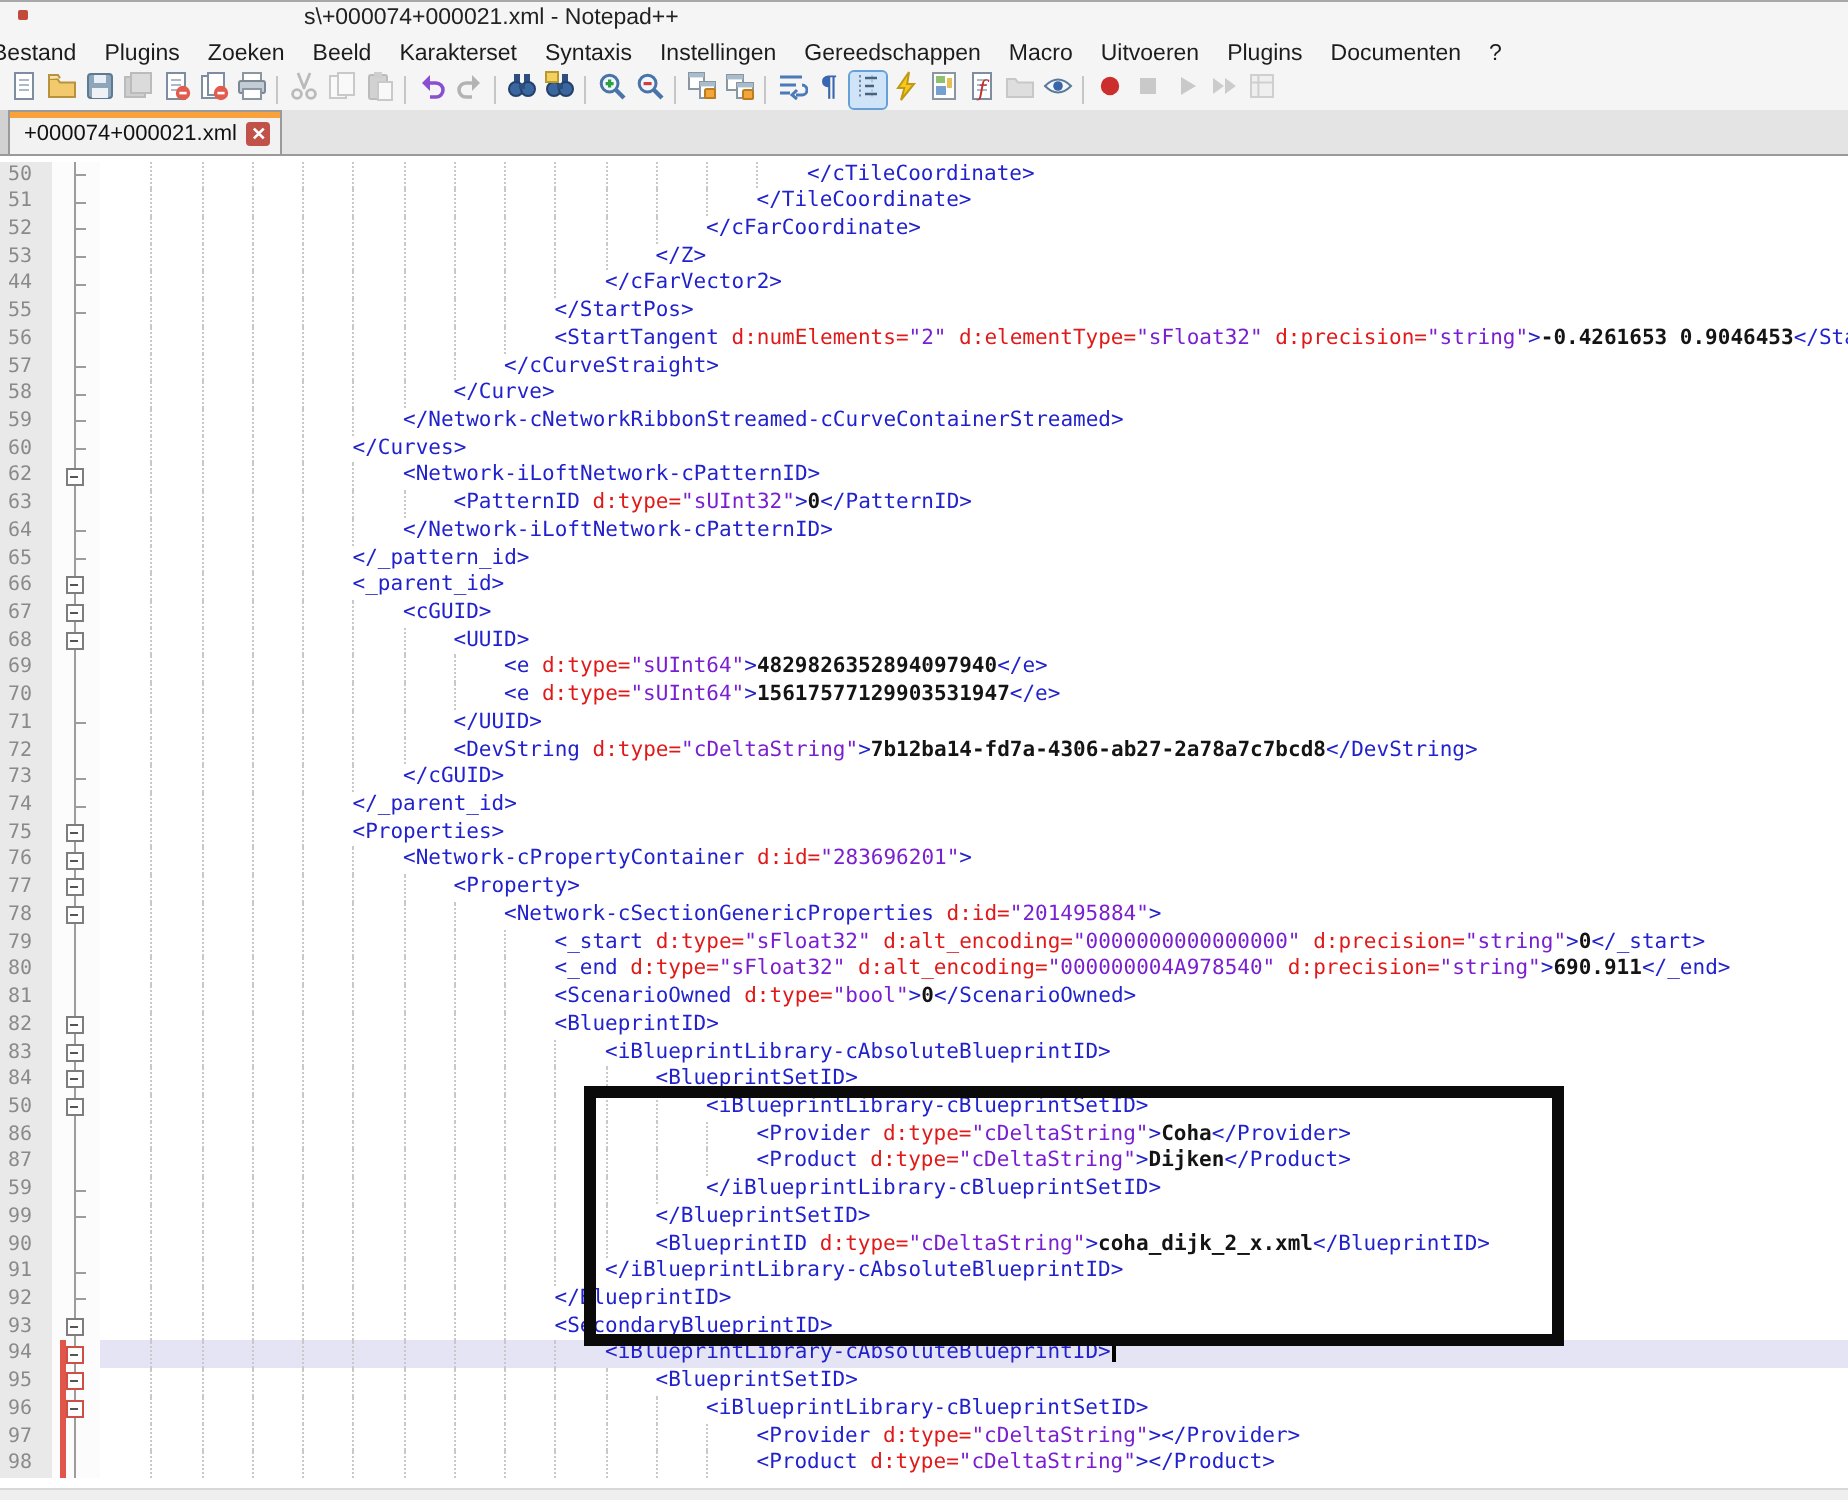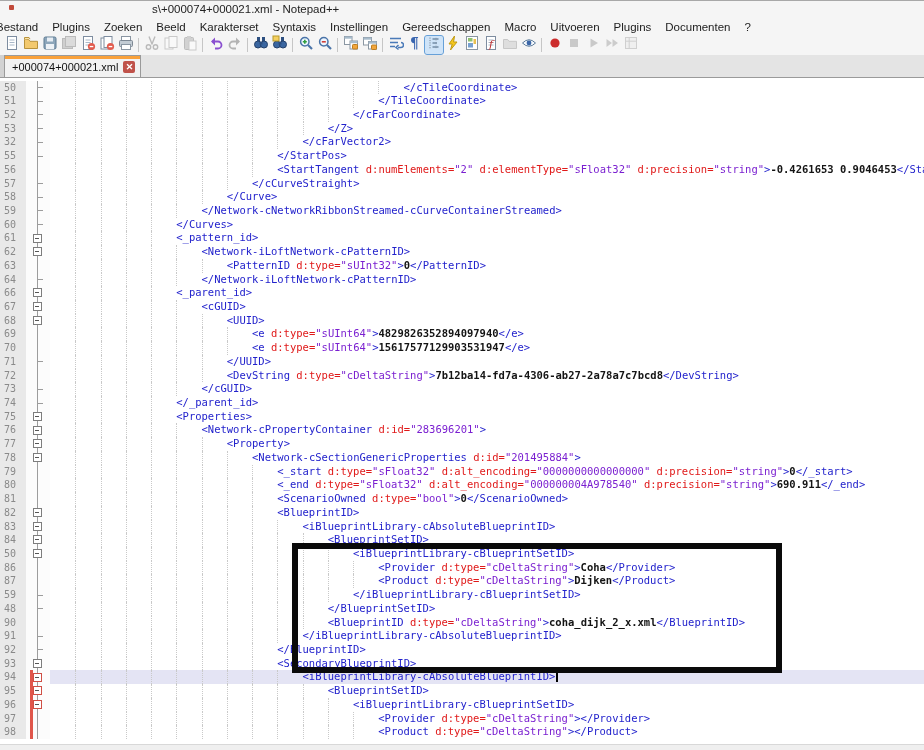--- a/index.html
+++ b/index.html
@@ -340,21 +340,21 @@
       </div>
       <div class="row">
         <div class="lnum">53</div>
         <div class="fold">
           <span class="vline"></span>
           <span class="tick"></span>
         </div>
         <div class="code"><span class="guide" style="left: 25.25px;"></span><span class="guide" style="left: 50.5px;"></span><span class="guide" style="left: 75.75px;"></span><span class="guide" style="left: 101px;"></span><span class="guide" style="left: 126.25px;"></span><span class="guide" style="left: 151.5px;"></span><span class="guide" style="left: 176.75px;"></span><span class="guide" style="left: 202px;"></span><span class="guide" style="left: 227.25px;"></span><span class="guide" style="left: 252.5px;"></span><span class="codewrap" style="padding-left: 277.75px;"><span class="tk-t">&lt;/Z&gt;</span></span></div>
       </div>
       <div class="row">
-        <div class="lnum">32</div>
+        <div class="lnum">44</div>
         <div class="fold">
           <span class="vline"></span>
           <span class="tick"></span>
         </div>
         <div class="code"><span class="guide" style="left: 25.25px;"></span><span class="guide" style="left: 50.5px;"></span><span class="guide" style="left: 75.75px;"></span><span class="guide" style="left: 101px;"></span><span class="guide" style="left: 126.25px;"></span><span class="guide" style="left: 151.5px;"></span><span class="guide" style="left: 176.75px;"></span><span class="guide" style="left: 202px;"></span><span class="guide" style="left: 227.25px;"></span><span class="codewrap" style="padding-left: 252.5px;"><span class="tk-t">&lt;/cFarVector2&gt;</span></span></div>
       </div>
       <div class="row">
         <div class="lnum">55</div>
         <div class="fold">
           <span class="vline"></span>
@@ -395,28 +395,20 @@
       </div>
       <div class="row">
         <div class="lnum">60</div>
         <div class="fold">
           <span class="vline"></span>
           <span class="tick"></span>
         </div>
         <div class="code"><span class="guide" style="left: 25.25px;"></span><span class="guide" style="left: 50.5px;"></span><span class="guide" style="left: 75.75px;"></span><span class="guide" style="left: 101px;"></span><span class="codewrap" style="padding-left: 126.25px;"><span class="tk-t">&lt;/Curves&gt;</span></span></div>
       </div>
       <div class="row">
-        <div class="lnum">61</div>
-        <div class="fold">
-          <span class="vline"></span>
-          <span class="fbox"></span>
-        </div>
-        <div class="code"><span class="guide" style="left: 25.25px;"></span><span class="guide" style="left: 50.5px;"></span><span class="guide" style="left: 75.75px;"></span><span class="guide" style="left: 101px;"></span><span class="codewrap" style="padding-left: 126.25px;"><span class="tk-t">&lt;_pattern_id&gt;</span></span></div>
-      </div>
-      <div class="row">
         <div class="lnum">62</div>
         <div class="fold">
           <span class="vline"></span>
           <span class="fbox"></span>
         </div>
         <div class="code"><span class="guide" style="left: 25.25px;"></span><span class="guide" style="left: 50.5px;"></span><span class="guide" style="left: 75.75px;"></span><span class="guide" style="left: 101px;"></span><span class="guide" style="left: 126.25px;"></span><span class="codewrap" style="padding-left: 151.5px;"><span class="tk-t">&lt;Network-iLoftNetwork-cPatternID&gt;</span></span></div>
       </div>
       <div class="row">
         <div class="lnum">63</div>
         <div class="fold">
@@ -426,20 +418,28 @@
       </div>
       <div class="row">
         <div class="lnum">64</div>
         <div class="fold">
           <span class="vline"></span>
           <span class="tick"></span>
         </div>
         <div class="code"><span class="guide" style="left: 25.25px;"></span><span class="guide" style="left: 50.5px;"></span><span class="guide" style="left: 75.75px;"></span><span class="guide" style="left: 101px;"></span><span class="guide" style="left: 126.25px;"></span><span class="codewrap" style="padding-left: 151.5px;"><span class="tk-t">&lt;/Network-iLoftNetwork-cPatternID&gt;</span></span></div>
       </div>
       <div class="row">
+        <div class="lnum">65</div>
+        <div class="fold">
+          <span class="vline"></span>
+          <span class="tick"></span>
+        </div>
+        <div class="code"><span class="guide" style="left: 25.25px;"></span><span class="guide" style="left: 50.5px;"></span><span class="guide" style="left: 75.75px;"></span><span class="guide" style="left: 101px;"></span><span class="codewrap" style="padding-left: 126.25px;"><span class="tk-t">&lt;/_pattern_id&gt;</span></span></div>
+      </div>
+      <div class="row">
         <div class="lnum">66</div>
         <div class="fold">
           <span class="vline"></span>
           <span class="fbox"></span>
         </div>
         <div class="code"><span class="guide" style="left: 25.25px;"></span><span class="guide" style="left: 50.5px;"></span><span class="guide" style="left: 75.75px;"></span><span class="guide" style="left: 101px;"></span><span class="codewrap" style="padding-left: 126.25px;"><span class="tk-t">&lt;_parent_id&gt;</span></span></div>
       </div>
       <div class="row">
         <div class="lnum">67</div>
         <div class="fold">
@@ -602,21 +602,21 @@
       </div>
       <div class="row">
         <div class="lnum">59</div>
         <div class="fold">
           <span class="vline"></span>
           <span class="tick"></span>
         </div>
         <div class="code"><span class="guide" style="left: 25.25px;"></span><span class="guide" style="left: 50.5px;"></span><span class="guide" style="left: 75.75px;"></span><span class="guide" style="left: 101px;"></span><span class="guide" style="left: 126.25px;"></span><span class="guide" style="left: 151.5px;"></span><span class="guide" style="left: 176.75px;"></span><span class="guide" style="left: 202px;"></span><span class="guide" style="left: 227.25px;"></span><span class="guide" style="left: 252.5px;"></span><span class="guide" style="left: 277.75px;"></span><span class="codewrap" style="padding-left: 303px;"><span class="tk-t">&lt;/iBlueprintLibrary-cBlueprintSetID&gt;</span></span></div>
       </div>
       <div class="row">
-        <div class="lnum">48</div>
+        <div class="lnum">99</div>
         <div class="fold">
           <span class="vline"></span>
           <span class="tick"></span>
         </div>
         <div class="code"><span class="guide" style="left: 25.25px;"></span><span class="guide" style="left: 50.5px;"></span><span class="guide" style="left: 75.75px;"></span><span class="guide" style="left: 101px;"></span><span class="guide" style="left: 126.25px;"></span><span class="guide" style="left: 151.5px;"></span><span class="guide" style="left: 176.75px;"></span><span class="guide" style="left: 202px;"></span><span class="guide" style="left: 227.25px;"></span><span class="guide" style="left: 252.5px;"></span><span class="codewrap" style="padding-left: 277.75px;"><span class="tk-t">&lt;/BlueprintSetID&gt;</span></span></div>
       </div>
       <div class="row">
         <div class="lnum">90</div>
         <div class="fold">
           <span class="vline"></span>

